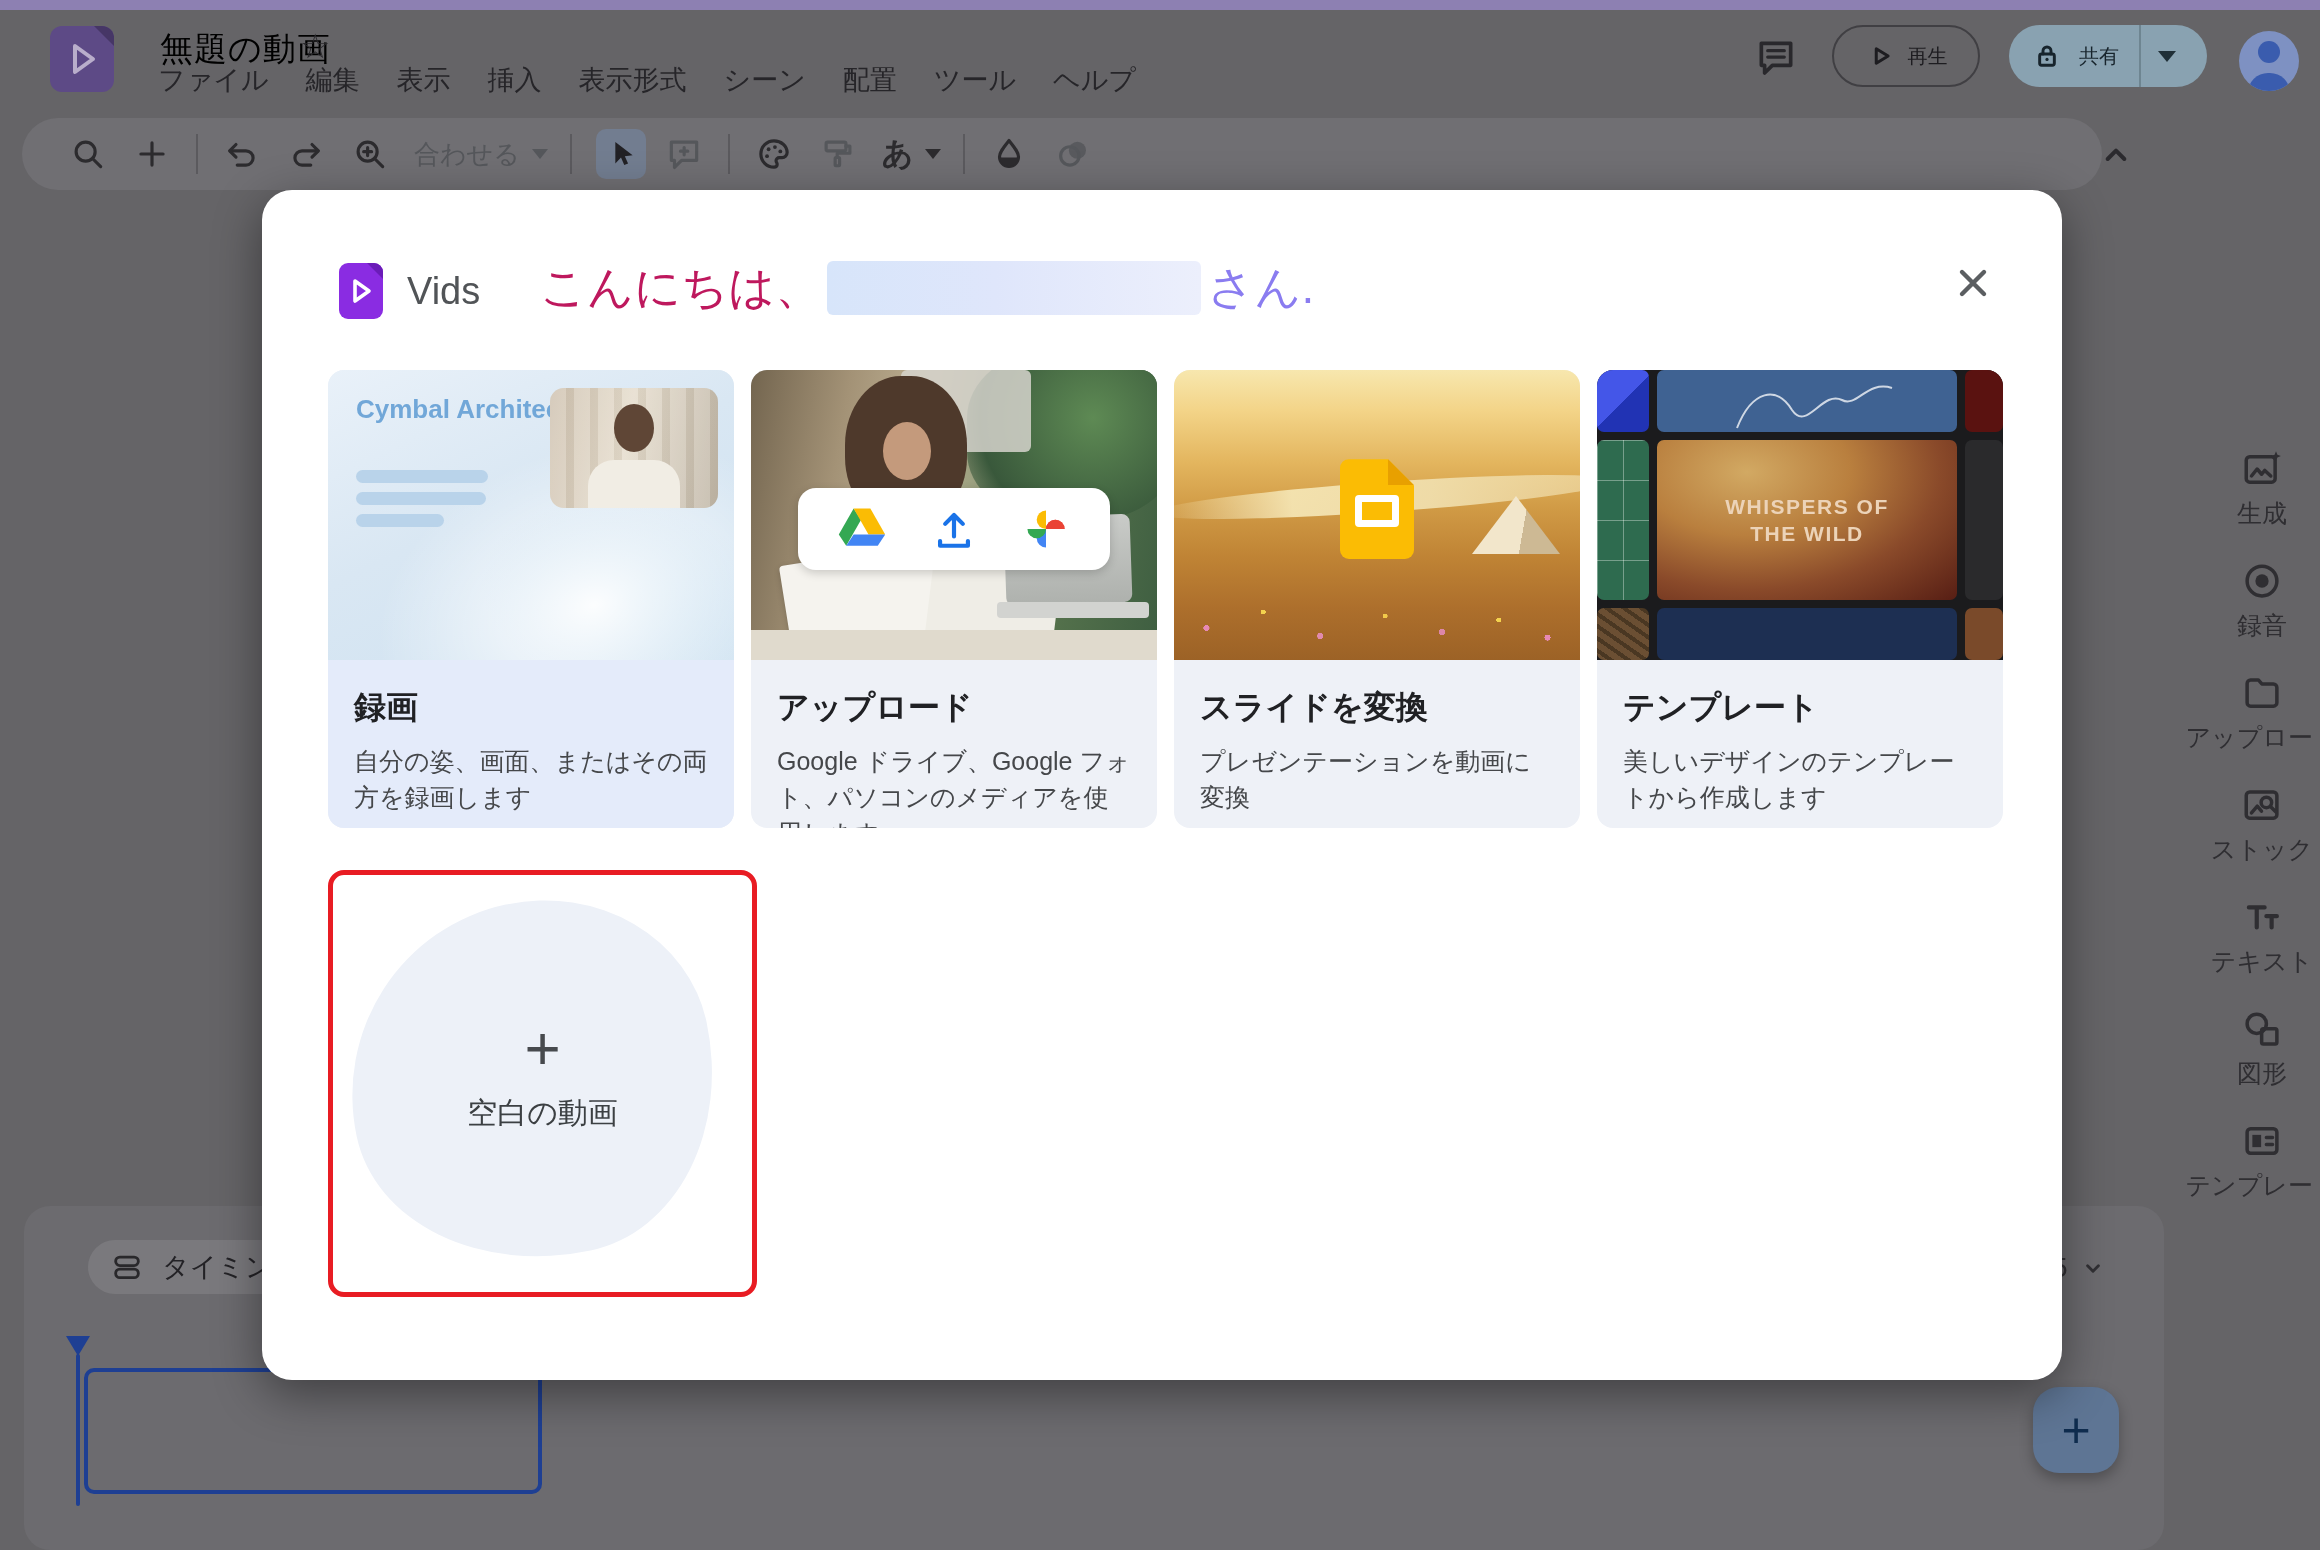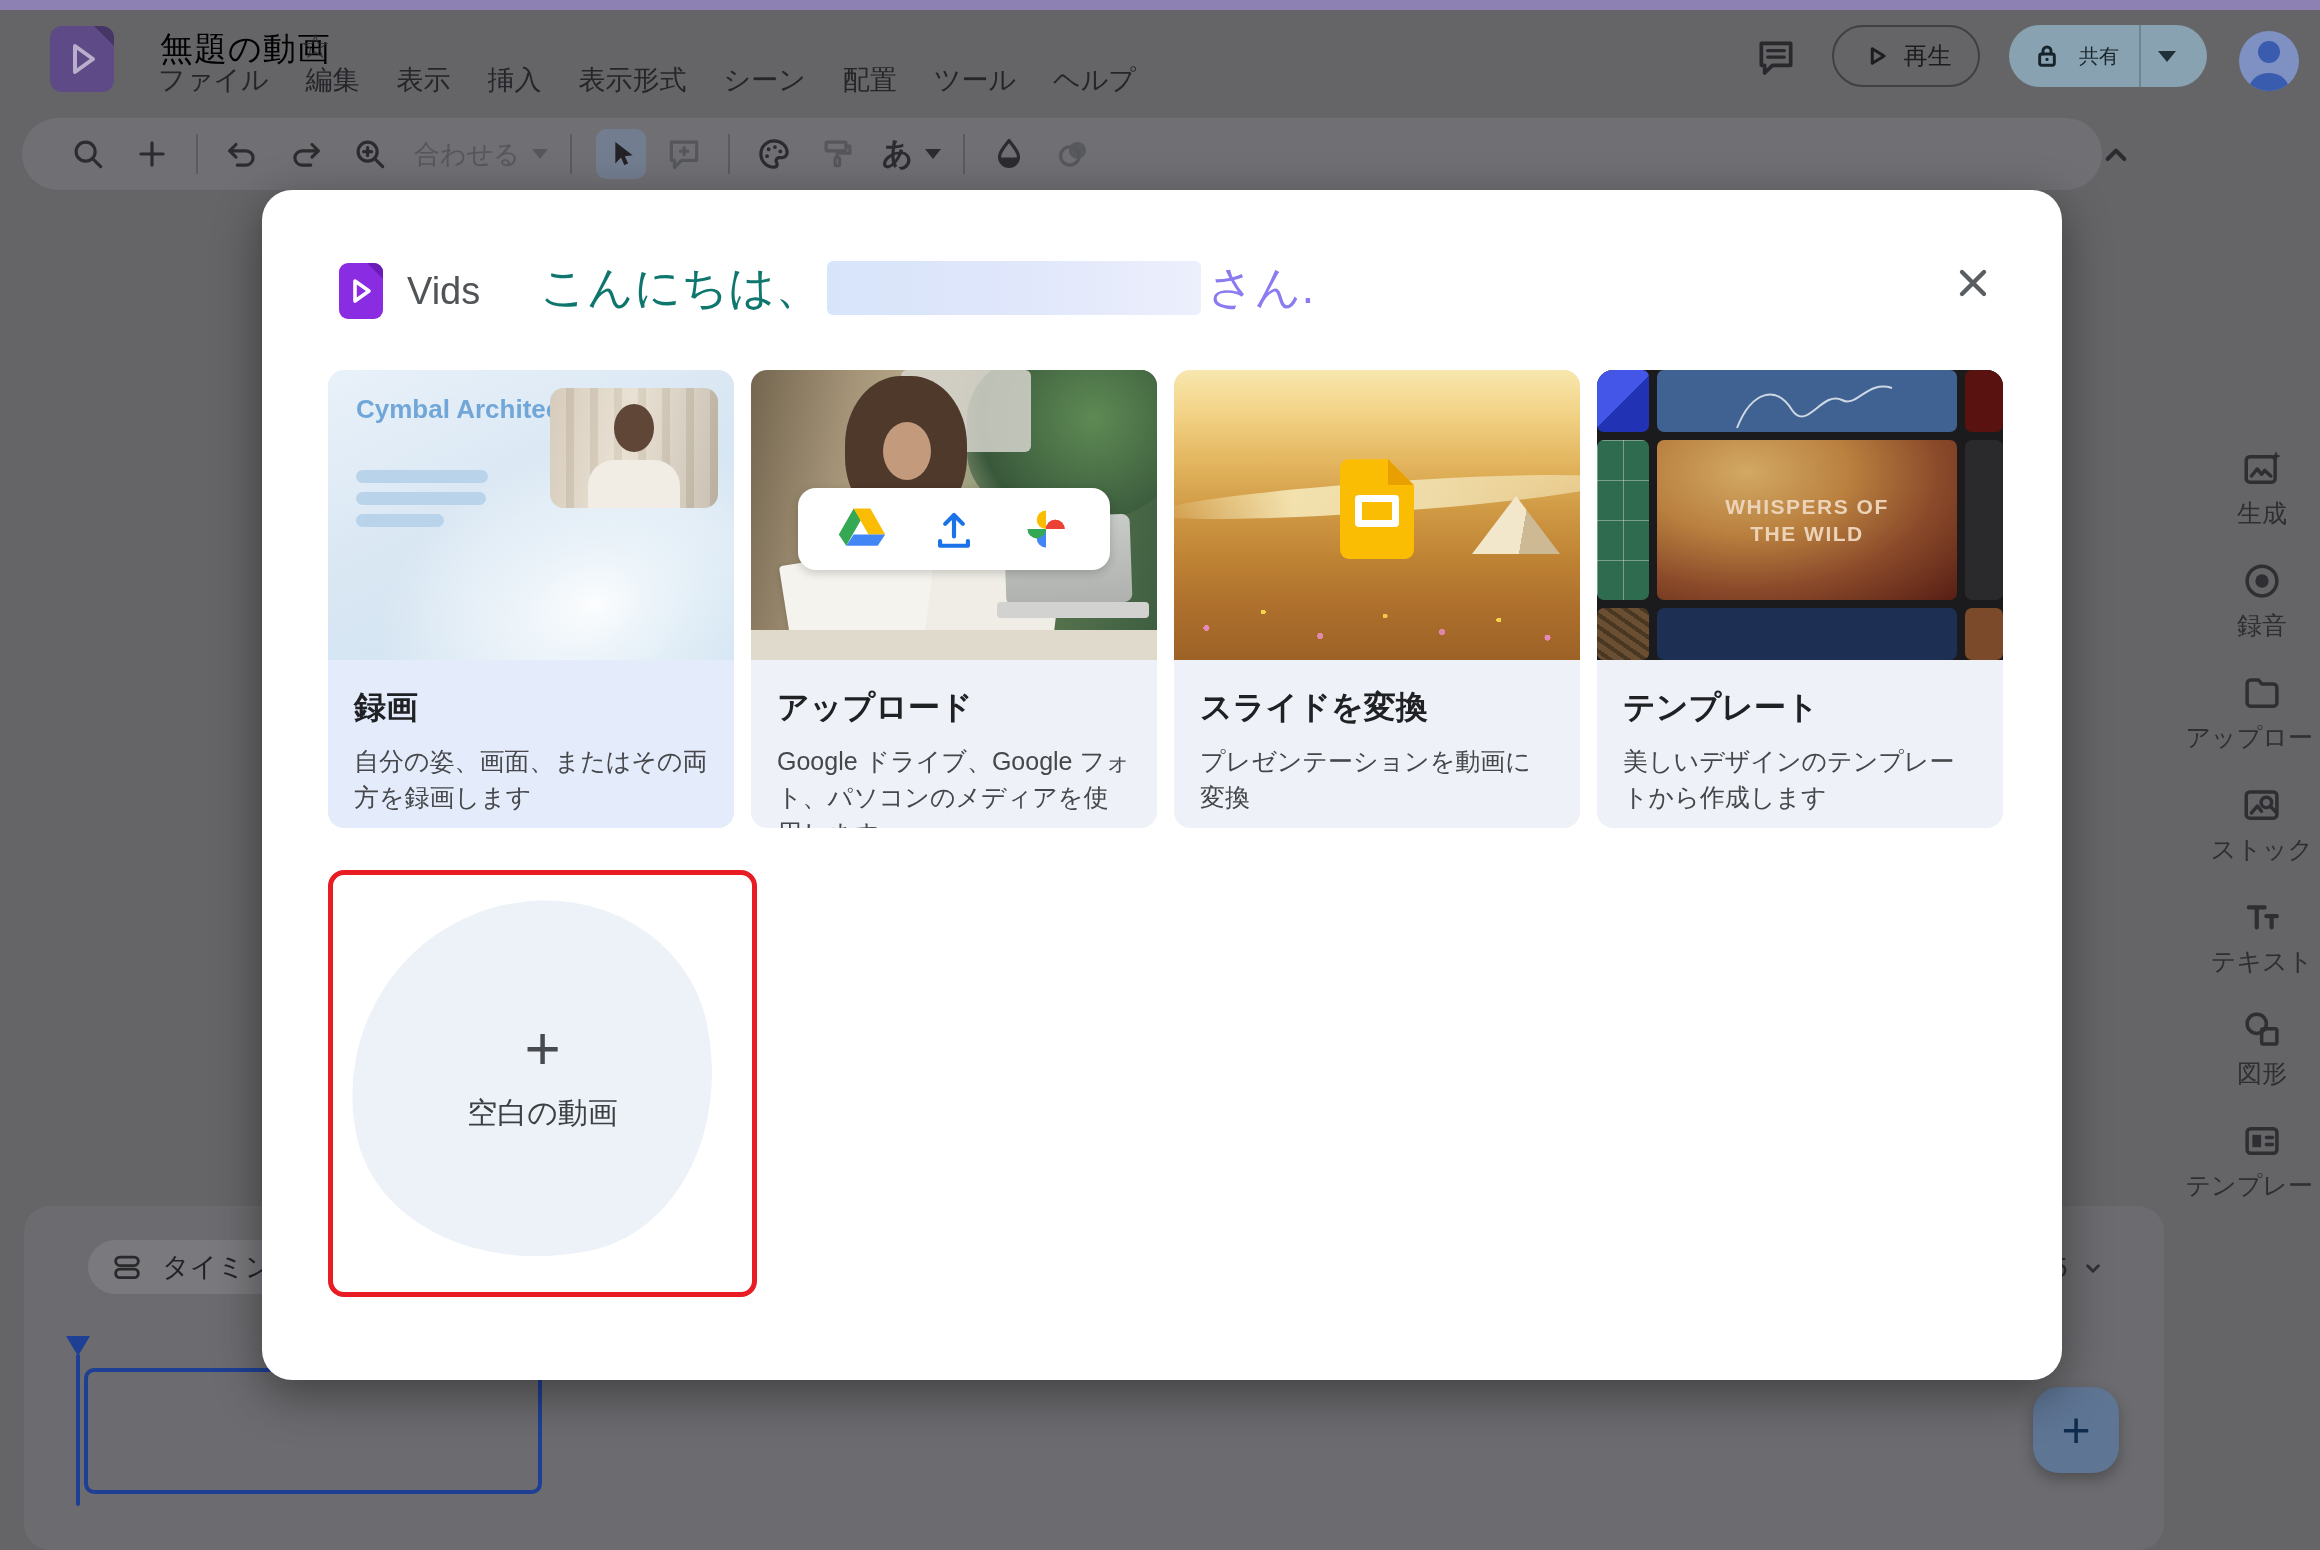--- a/index.html
+++ b/index.html
@@ -13,21 +13,21 @@
   
   #accent-strip { left:0; top:0; width:2320px; height:10px; background:#8d80b2; }
   #win-logo { left:50px; top:26px; width:64px; height:66px; }
   #doc-title { left:160px; top:27px; font-size:33px; color:#000000; letter-spacing:1px; }
   #star { left:300px; top:26px; font-size:34px; color:#2b2a2e; }
   #menubar { left:158px; top:62px; display:flex; gap:37px; font-size:27px; color:#262529;align-items:center; }
   .menu-item { cursor:default; }
 
   #comment-btn { left:1754px; top:36px; width:44px; height:44px; color:#29282c; }
   #play-btn { left:1832px; top:25px; width:148px; height:62px; border:2.5px solid #403f43; border-radius:31px;
-    display:flex; align-items:center; justify-content:center; gap:13px; color:#1d1c20; font-size:24px; }
+    display:flex; align-items:center; justify-content:center; gap:13px; color:#1d1c20; font-size:20px; }
   #share-btn { left:2009px; top:25px; width:198px; height:62px; border-radius:31px; background:#89a2b1;
     display:flex; align-items:center; color:#17242c; font-size:20px; }
   #share-divider { width:2px; height:62px; background:rgba(40,56,66,.28); margin-left:20px; }
   .caret-down { width:0; height:0; border-left:9px solid transparent; border-right:9px solid transparent; border-top:11px solid #203038; margin:0 auto; }
   #avatar { left:2239px; top:31px; width:60px; height:60px; border-radius:50%; background:#7e91c2; overflow:hidden; }
   #avatar .head { position:absolute; left:50%; top:10px; transform:translateX(-50%); width:22px; height:22px; border-radius:50%; background:#3a5cae; }
   #avatar .body { position:absolute; left:50%; bottom:-8px; transform:translateX(-50%); width:42px; height:26px; border-radius:20px 20px 0 0; background:#3a5cae; }
 
   #toolbar { left:22px; top:118px; width:2080px; height:72px; background:#706f73; border-radius:36px;
     display:flex; align-items:center; padding-left:46px; }
@@ -61,21 +61,21 @@
   #fab { left:2033px; top:1387px; width:86px; height:86px; border-radius:26px; background:#5e7594;
     display:flex; align-items:center; justify-content:center; color:#0f2c4e; font-size:50px; font-weight:400;
     box-shadow:0 6px 14px rgba(0,0,0,.28); }
 
   
   #dialog { left:262px; top:190px; width:1800px; height:1190px; background:#ffffff; border-radius:30px;
     box-shadow:0 14px 48px rgba(0,0,0,.42); z-index:20; }
   #dlg-logo { left:77px; top:73px; width:44px; height:56px; }
   #dlg-brand { left:145px; top:80px; font-size:38px; color:#515457; }
   #greeting { left:278px; top:58px; height:80px; display:flex; align-items:center; font-size:46px; }
-  #greet-hello { color:#0f766e;text-align:right; }
+  #greet-hello { color:#be185d;text-align:right; }
   #greet-blur { width:374px; height:54px; border-radius:6px; margin:0 6px;
     background:linear-gradient(90deg,#d7e5fa 0%,#dfe6fb 45%,#eceffc 100%); }
   #greet-suffix { color:#8a7cf0; }
   #greet-action { color:#5f6368; margin-left:18px; }
   #dlg-close { left:1688px; top:70px; width:46px; height:46px; color:#5b5e61; display:flex; align-items:center; justify-content:center; }
 
   #cards { left:66px; top:180px; display:flex; gap:17px; }
   .card { width:406px; height:458px; border-radius:16px; overflow:hidden; position:relative; background:#eef1f7; }
   .card-img { position:relative; height:290px; overflow:hidden; }
   .card-info { height:168px; padding:26px 26px 0 26px; }

